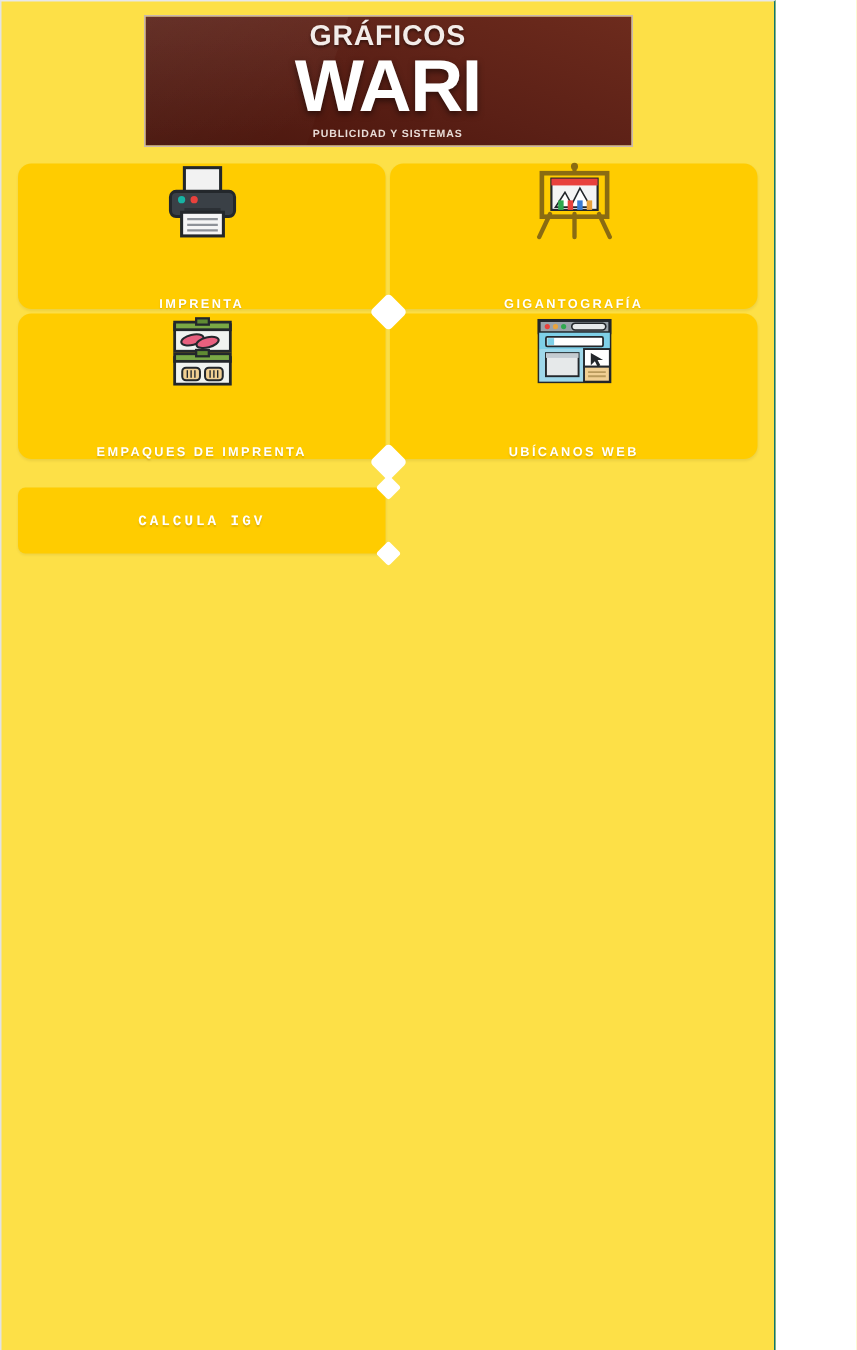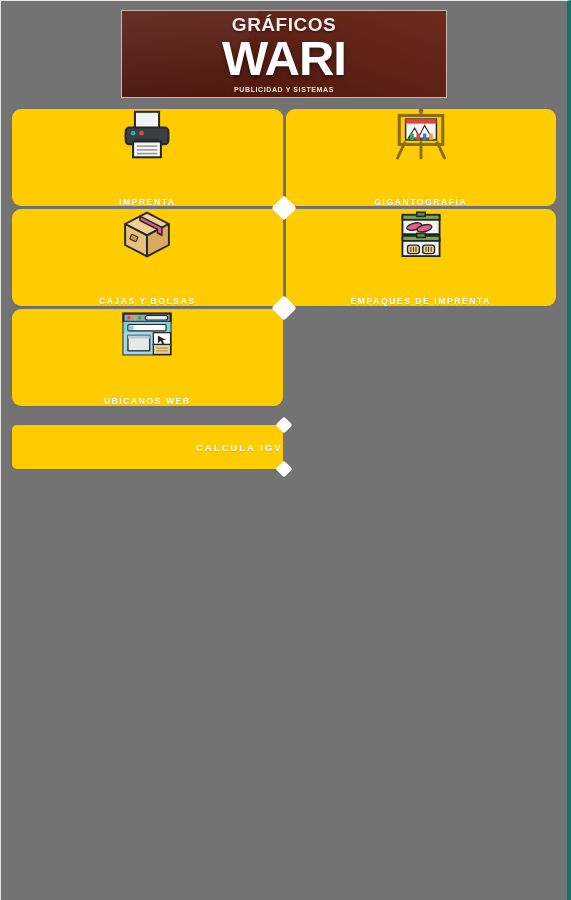--- a/index.html
+++ b/index.html
@@ -7,26 +7,26 @@
   html, body {
     width: 571px;
     height: 900px;
     background: #ffffff;
     font-family: "Liberation Sans", sans-serif;
     overflow: hidden;
   }
 
   #app {
     position: relative;
-    width: 571px;
+    width: 517px;
     height: 900px;
-    background: #737373;
+    background: #fde047;
     border-left: 1px solid #e3e3e3;
     border-top: 1px solid #e8e8e8;
-    border-right: 4px solid #0f766e;
+    border-right: 1px solid #0f766e;
   }
 
   
   .banner-wrap {
     width: 100%;
     padding: 9px 0 0 0;
     display: flex;
     justify-content: center;
   }
 
@@ -151,23 +151,24 @@
     grid-template-columns: 1fr 1fr;
     column-gap: 3px;
   }
 
   .bar {
     background: #ffcc00;
     border-radius: 5px;
     height: 44px;
     display: flex;
     align-items: center;
-    justify-content: flex-end;
+    justify-content: center;
     cursor: pointer;
     box-shadow: 0 1px 2px rgba(0,0,0,0.07);
+    font-family: Liberation Mono, monospace;
   }
 
   .bar-label {
     color: #ffffff;
     font-size: 9.5px;
     font-weight: bold;
     letter-spacing: 2px;
     text-shadow: 0 1px 1px rgba(170,125,0,0.35);
   }
 
@@ -233,32 +234,20 @@
           <path d="M29 33 L36 19 L44 33 Z" fill="#ffffff" stroke="#23272b" stroke-width="1.2"></path>
           <rect x="20" y="28" width="4" height="7" fill="#2fa84f"></rect>
           <rect x="27" y="28" width="4" height="7" fill="#e8413c"></rect>
           <rect x="34" y="28" width="4" height="7" fill="#3a7bd5"></rect>
           <rect x="41" y="28" width="4" height="7" fill="#e8a33c"></rect>
         </svg>
       </div>
       <div class="card-label">GIGANTOGRAFÍA</div>
     </div>
 
-    <div class="card">
-      <div class="card-icon">
-        <svg viewBox="0 0 64 58" width="56" height="51">
-          <path d="M32 4 L57 17 L32 30 L7 17 Z" fill="#f0cf93" stroke="#23272b" stroke-width="2.2" stroke-linejoin="round"></path>
-          <path d="M7 17 L32 30 L32 54 L7 41 Z" fill="#e8c078" stroke="#23272b" stroke-width="2.2" stroke-linejoin="round"></path>
-          <path d="M57 17 L32 30 L32 54 L57 41 Z" fill="#d9ab60" stroke="#23272b" stroke-width="2.2" stroke-linejoin="round"></path>
-          <path d="M24 8 L49 21 L49 30 L44 27 L44 23 L24 13 Z" fill="#e8607f" stroke="#23272b" stroke-width="1.8" stroke-linejoin="round"></path>
-          <rect x="13" y="30" width="8" height="6" rx="1" fill="#c99a52" stroke="#23272b" stroke-width="1.2" transform="rotate(24 17 33)"></rect>
-        </svg>
-      </div>
-      <div class="card-label">CAJAS Y BOLSAS</div>
-    </div>
 
     <div class="card">
       <div class="card-icon">
         <svg viewBox="0 0 64 58" width="54" height="50">
 
           <rect x="10" y="7" width="44" height="21" fill="#f0f3f0" stroke="#23272b" stroke-width="2.2"></rect>
           <rect x="10" y="5" width="44" height="6" fill="#7aa845" stroke="#23272b" stroke-width="2.2"></rect>
           <rect x="27" y="2" width="10" height="5" fill="#5f8a33" stroke="#23272b" stroke-width="1.8"></rect>
           <ellipse cx="24" cy="19" rx="9" ry="4" fill="#e8607f" stroke="#23272b" stroke-width="1.6" transform="rotate(-14 24 19)"></ellipse>
           <ellipse cx="36" cy="21" rx="9" ry="4" fill="#e8607f" stroke="#23272b" stroke-width="1.6" transform="rotate(-14 36 21)"></ellipse>

